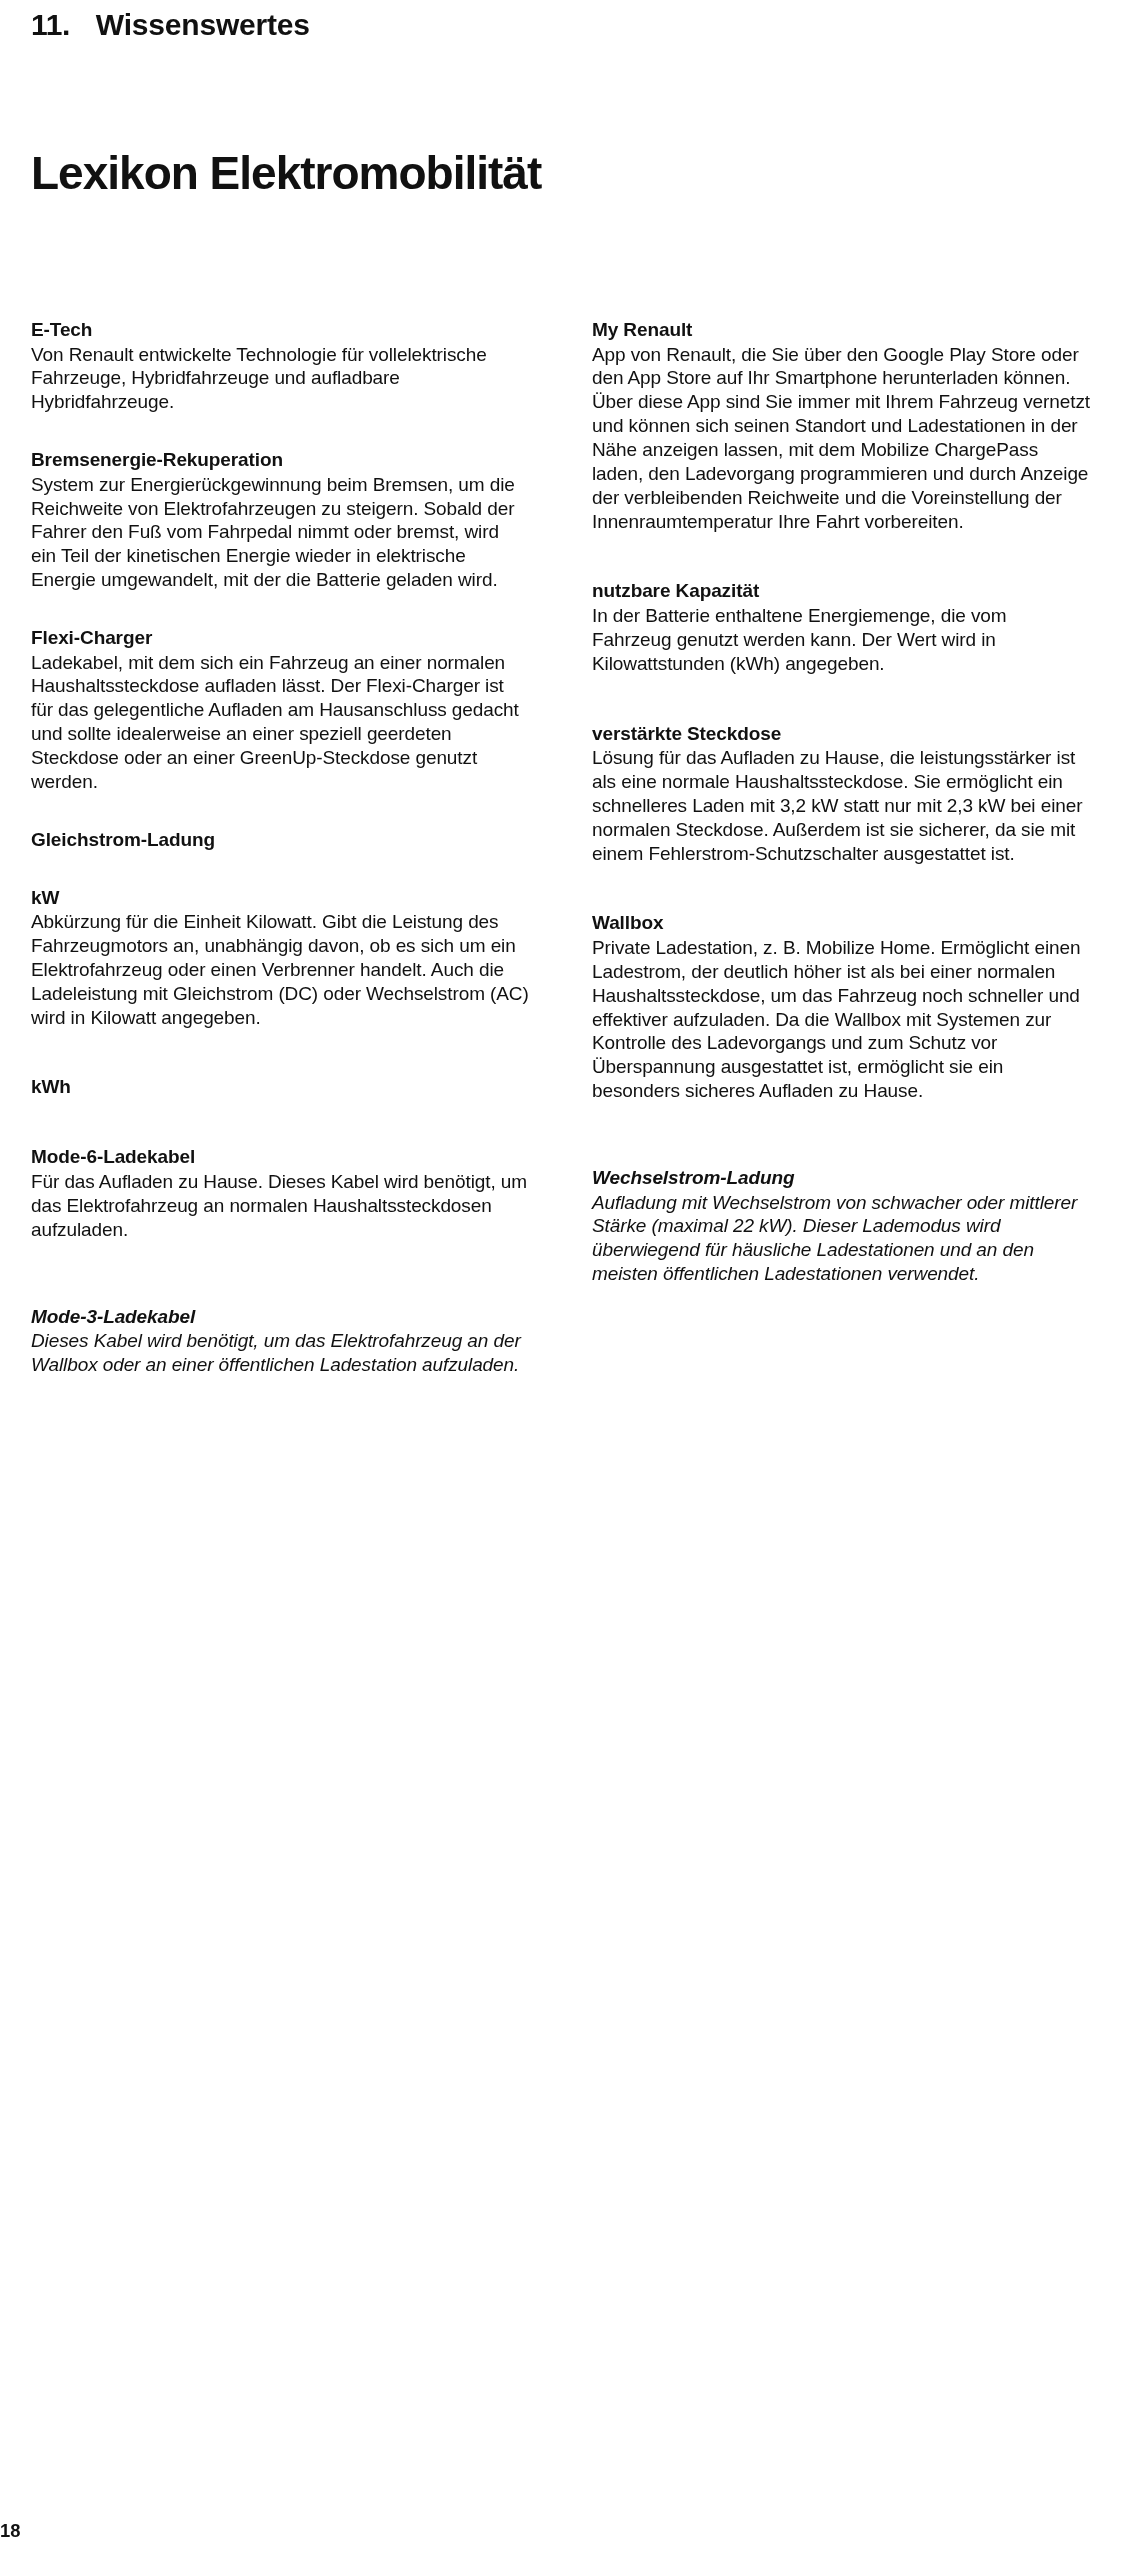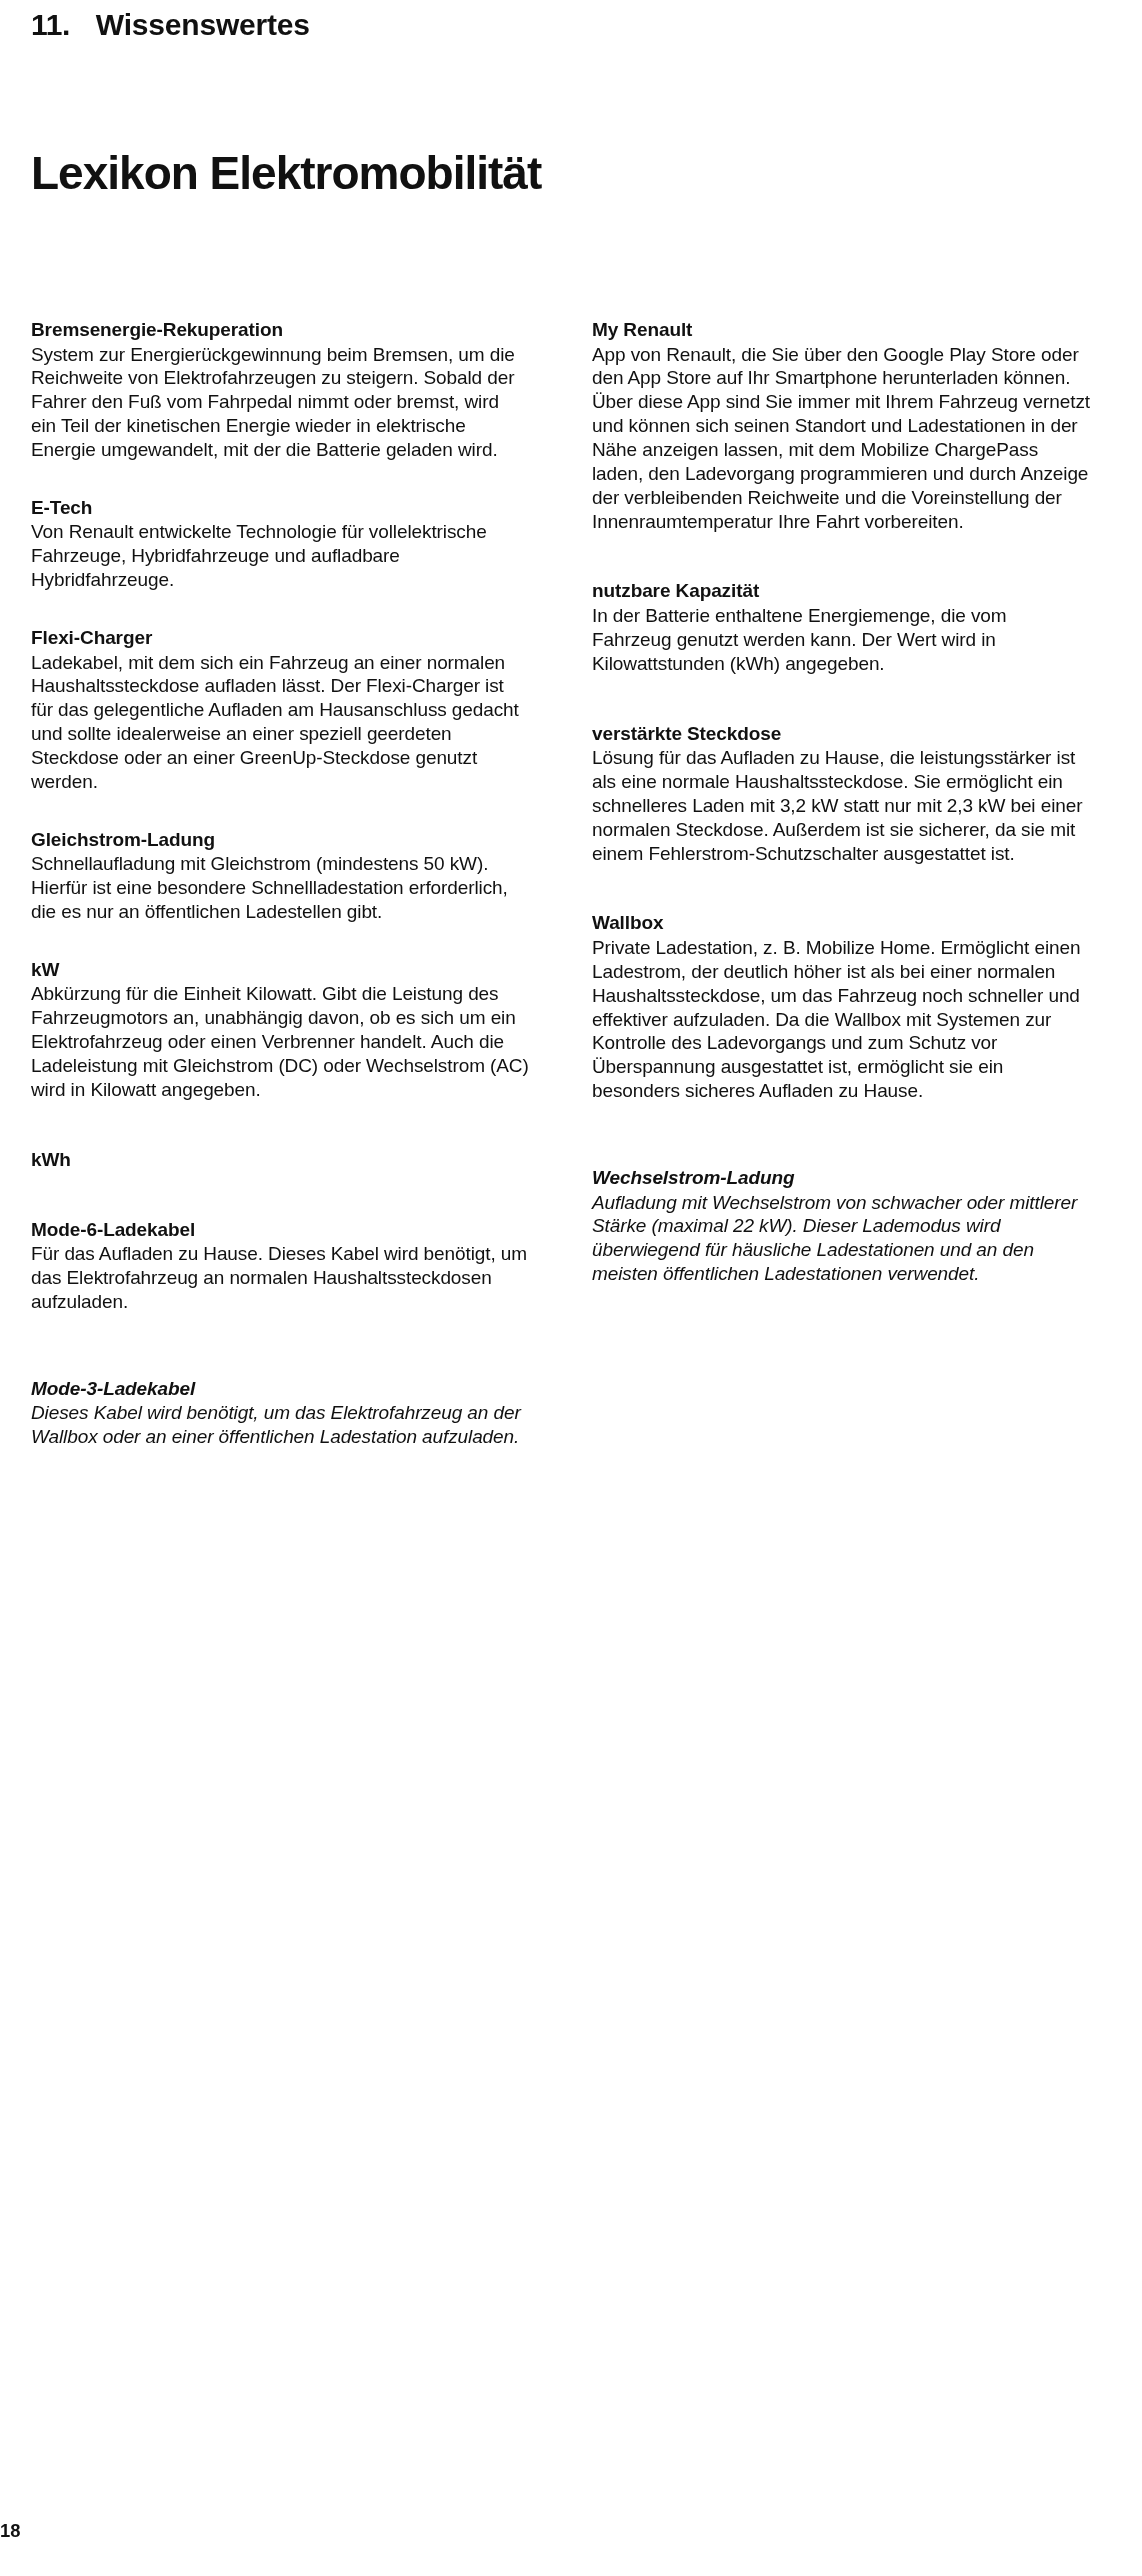--- a/index.html
+++ b/index.html
@@ -124,37 +124,36 @@
     <span class="chapter-title">Wissenswertes</span>
   </div>
 
   <h1 class="page-title">Lexikon Elektromobilität</h1>
 
   <div class="columns">
 
     <div class="column">
 
       <div class="entry">
+        <div class="entry-term">E-Tech</div>
+        <p class="entry-def">Von Renault entwickelte Technologie für vollelektrische Fahrzeuge, Hybridfahrzeuge und aufladbare Hybridfahrzeuge.</p>
+      </div>
+
+      <div class="entry">
         <div class="entry-term">Bremsenergie-Rekuperation</div>
         <p class="entry-def">System zur Energierückgewinnung beim Bremsen, um die Reichweite von Elektrofahrzeugen zu steigern. Sobald der Fahrer den Fuß vom Fahrpedal nimmt oder bremst, wird ein Teil der kinetischen Energie wieder in elektrische Energie umgewandelt, mit der die Batterie geladen wird.</p>
       </div>
 
       <div class="entry">
-        <div class="entry-term">E-Tech</div>
-        <p class="entry-def">Von Renault entwickelte Technologie für vollelektrische Fahrzeuge, Hybridfahrzeuge und aufladbare Hybridfahrzeuge.</p>
-      </div>
-
-      <div class="entry">
         <div class="entry-term">Flexi-Charger</div>
         <p class="entry-def">Ladekabel, mit dem sich ein Fahrzeug an einer normalen Haushaltssteckdose aufladen lässt. Der Flexi-Charger ist für das gelegentliche Aufladen am Hausanschluss gedacht und sollte idealerweise an einer speziell geerdeten Steckdose oder an einer GreenUp-Steckdose genutzt werden.</p>
       </div>
 
       <div class="entry">
         <div class="entry-term">Gleichstrom-Ladung</div>
-        <p class="entry-def">Schnellaufladung mit Gleichstrom (mindestens 50 kW). Hierfür ist eine besondere Schnellladestation erforderlich, die es nur an öffentlichen Ladestellen gibt.</p>
       </div>
 
       <div class="entry gap-lg">
         <div class="entry-term">kW</div>
         <p class="entry-def">Abkürzung für die Einheit Kilowatt. Gibt die Leistung des Fahrzeugmotors an, unabhängig davon, ob es sich um ein Elektrofahrzeug oder einen Verbrenner handelt. Auch die Ladeleistung mit Gleichstrom (DC) oder Wechselstrom (AC) wird in Kilowatt angegeben.</p>
       </div>
 
       <div class="entry gap-lg">
         <div class="entry-term">kWh</div>
       </div>

